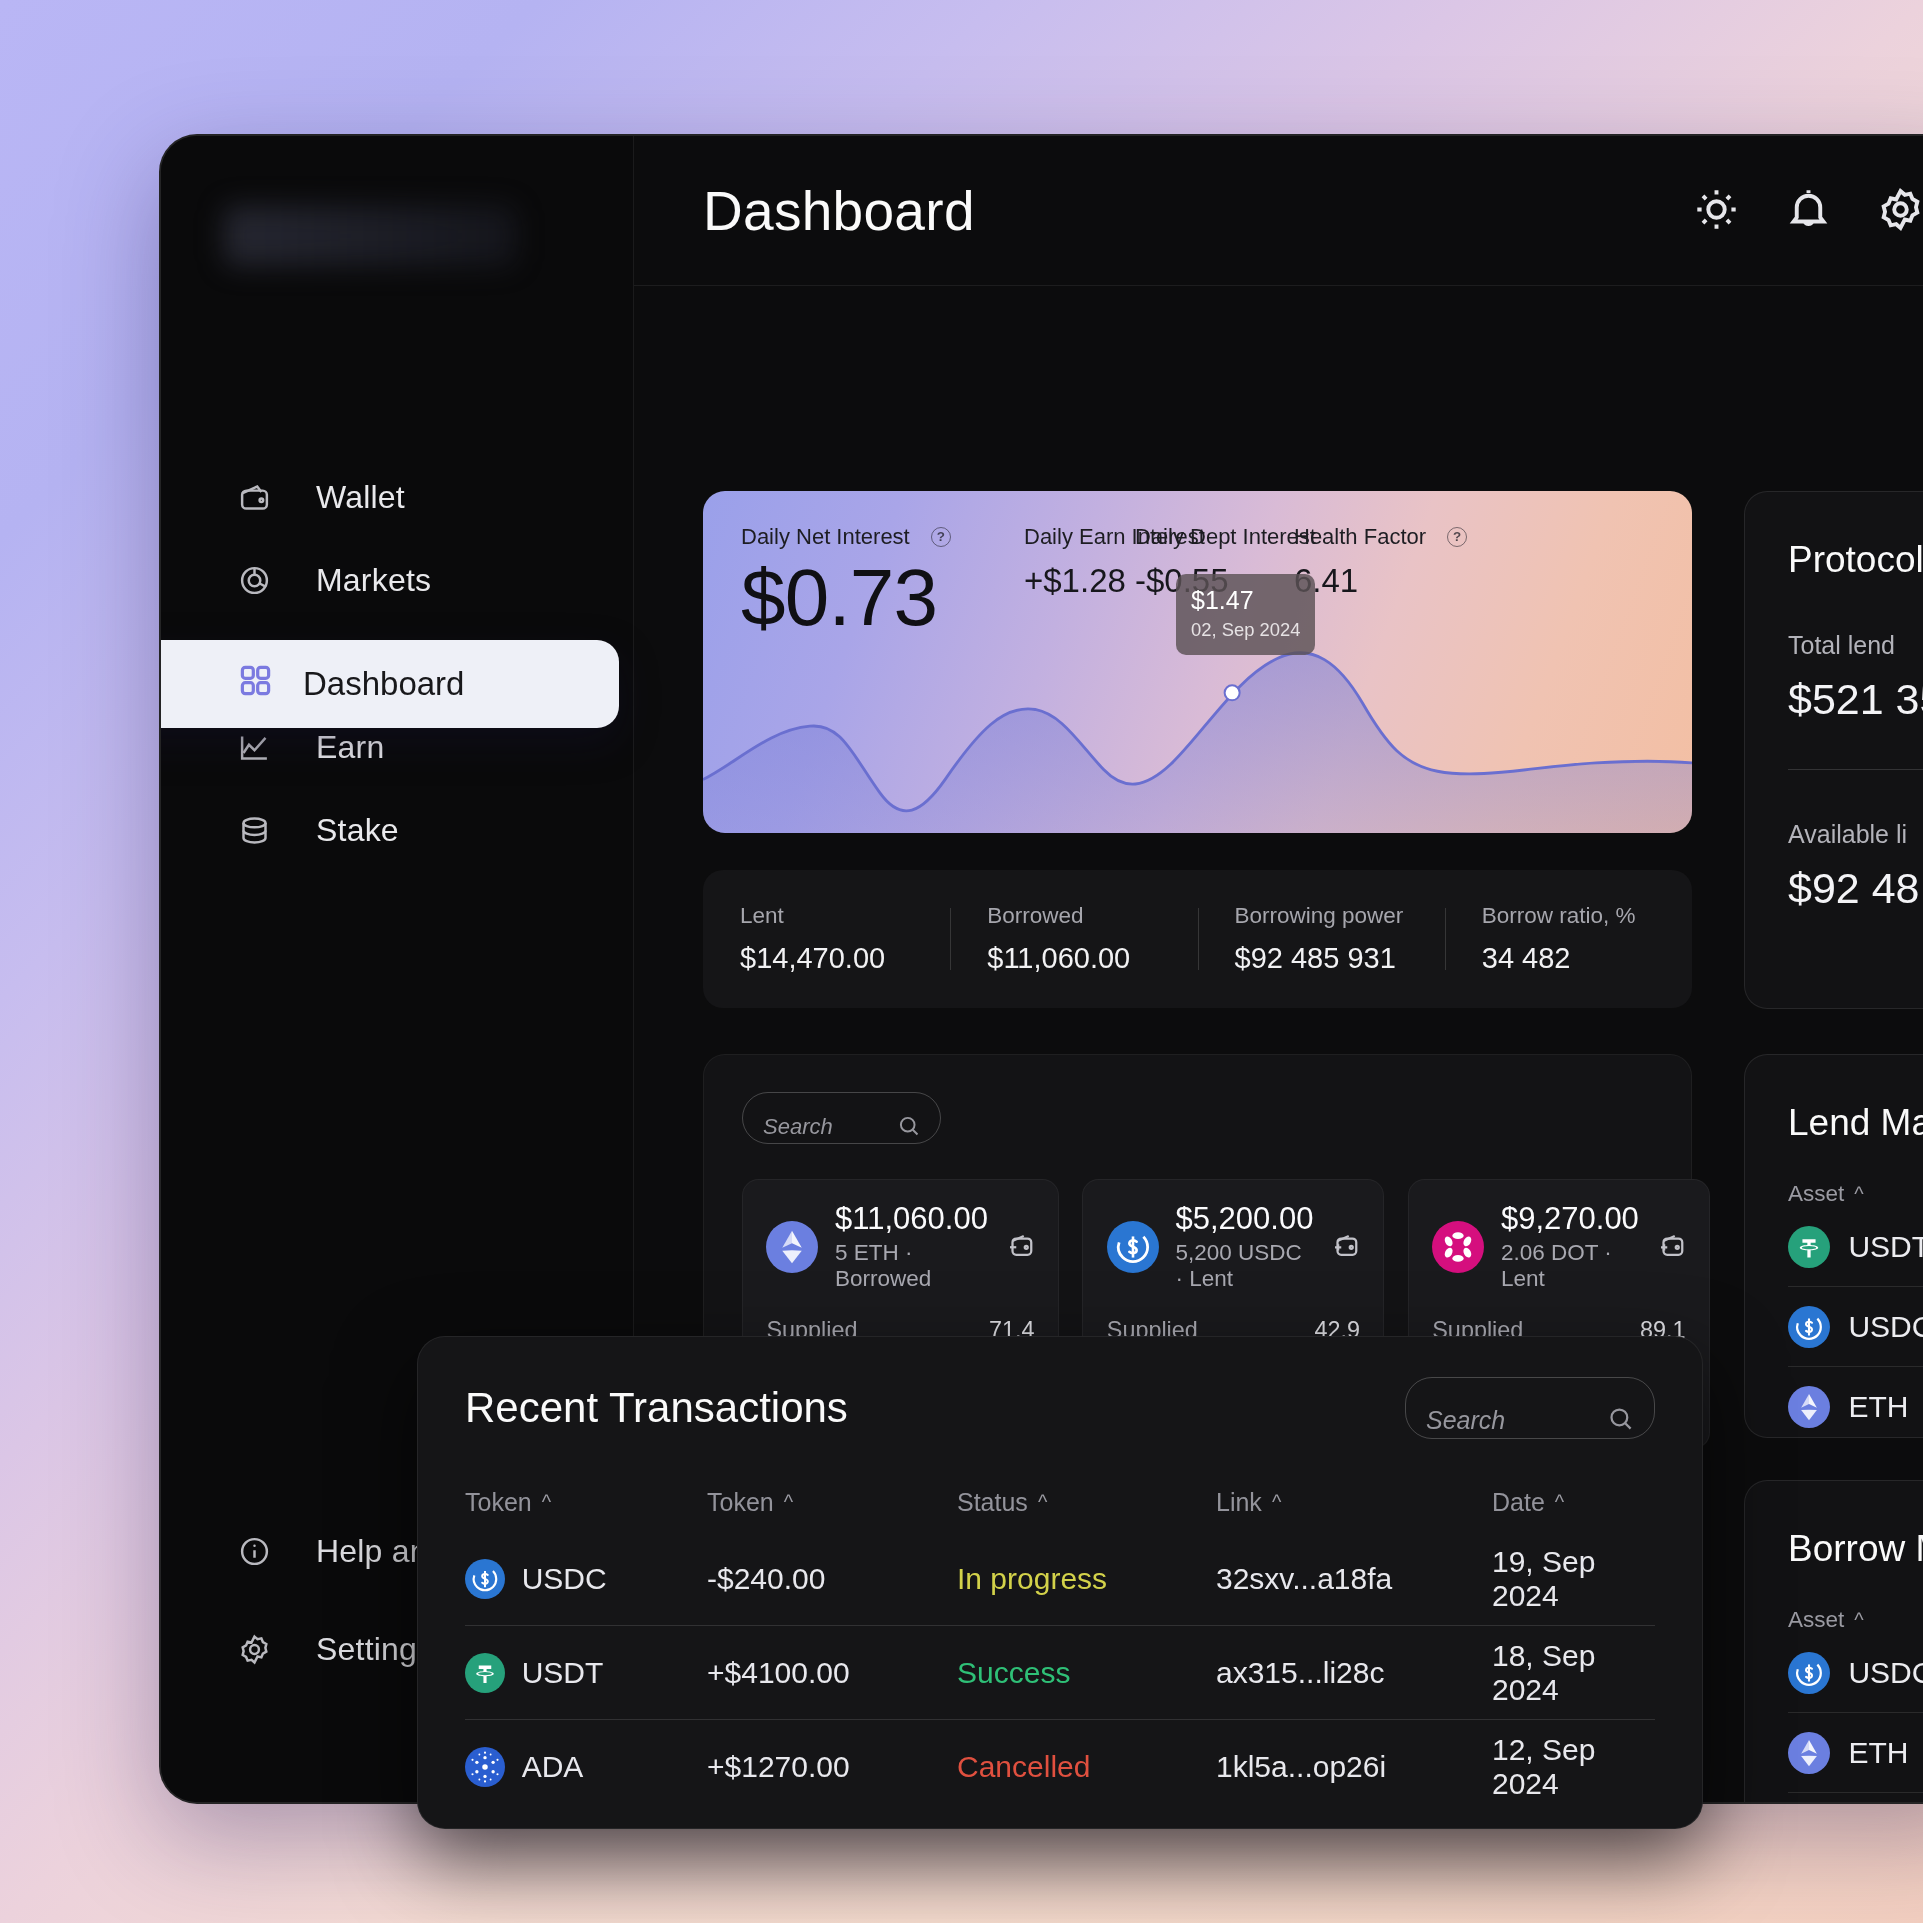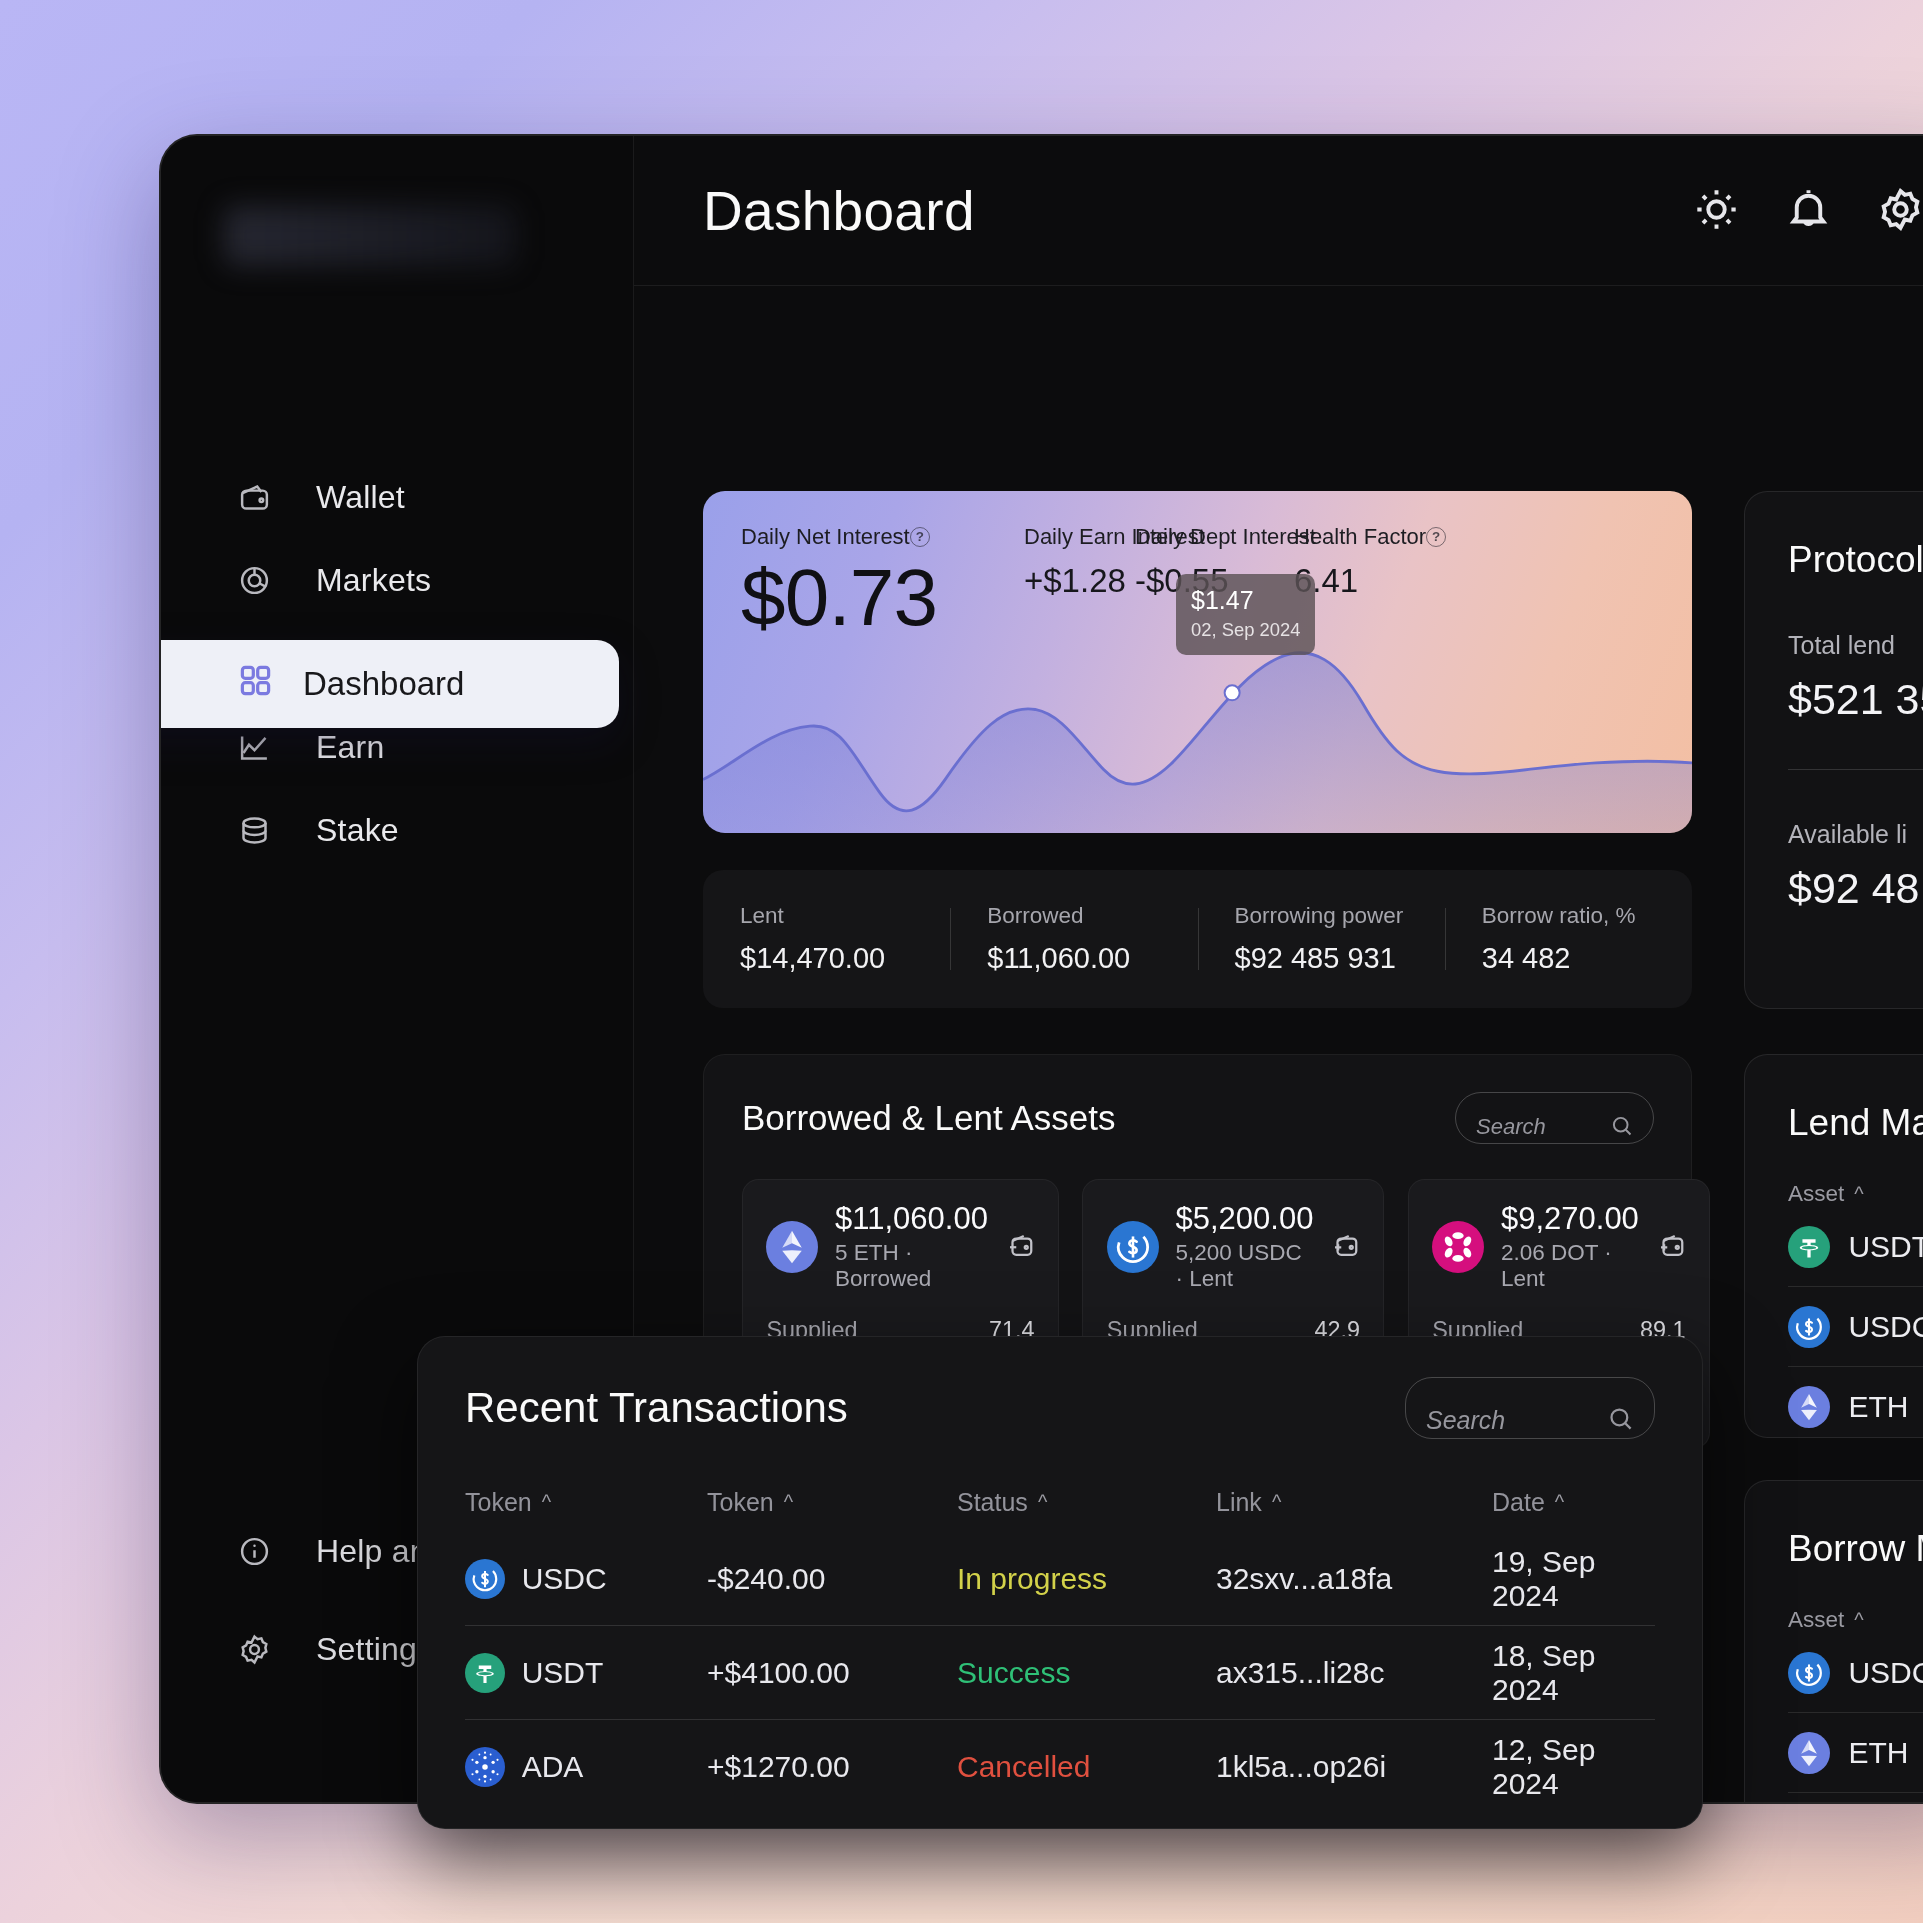--- a/index.html
+++ b/index.html
@@ -104,21 +104,21 @@
   #hero-card {
     position: absolute; left: 69px; top: 205px;
     width: 989px; height: 342px;
     border-radius: 22px; overflow: hidden;
     background: linear-gradient(110deg,
       #9aa0ea 0%, #a9a5e8 18%, #c2b0e0 36%, #d9bbd6 52%,
       #e9c3c6 66%, #f0c3b2 82%, #f3bfa3 100%);
   }
   #hero-metrics { position: absolute; left: 0; top: 0; width: 100%; padding: 37px 38px 0 38px; }
   .hm { position: absolute; }
-  .hm-label { font-size: 22px; color: #1d1d22; font-weight: 500; display: flex; align-items: center; gap: 0; white-space: nowrap; }
+  .hm-label { font-size: 22px; color: #1d1d22; font-weight: 500; display: flex; align-items: center; gap: 21px; white-space: nowrap; }
   .qmark {
     width: 20px; height: 20px; border-radius: 50%;
     border: 1.5px solid rgba(30,30,38,0.55);
     font-size: 13.4px; color: rgba(30,30,38,0.75);
     display: flex; align-items: center; justify-content: center;
     font-weight: 600; line-height: 1;
   }
   #hm-net { left: 38px; top: 33px; }
   #hm-net .hm-value { font-size: 80px; font-weight: 400; color: #101014; line-height: 1.08; margin-top: 5px; letter-spacing: -0.8px; }
   #hm-earn { left: 321px; top: 33px; }
@@ -435,21 +435,20 @@
         <div class="stat-value">$92 485 931</div>
       </div>
       <div class="stat">
         <div class="stat-label">Borrow ratio, %</div>
         <div class="stat-value">34 482</div>
       </div>
     </section>
 
     <section id="assets-panel">
       <div class="panel-head">
-        <div class="panel-title">Borrowed &amp; Lent Assets</div>
         <div class="search-box">
           <span class="sp">Search</span>
           <span>
             <svg viewBox="0 0 24 24">
                 <circle cx="11" cy="11" r="7"></circle>
                 <path d="M16.2 16.2 L21 21"></path>
               </svg>
           </span>
         </div>
       </div>

